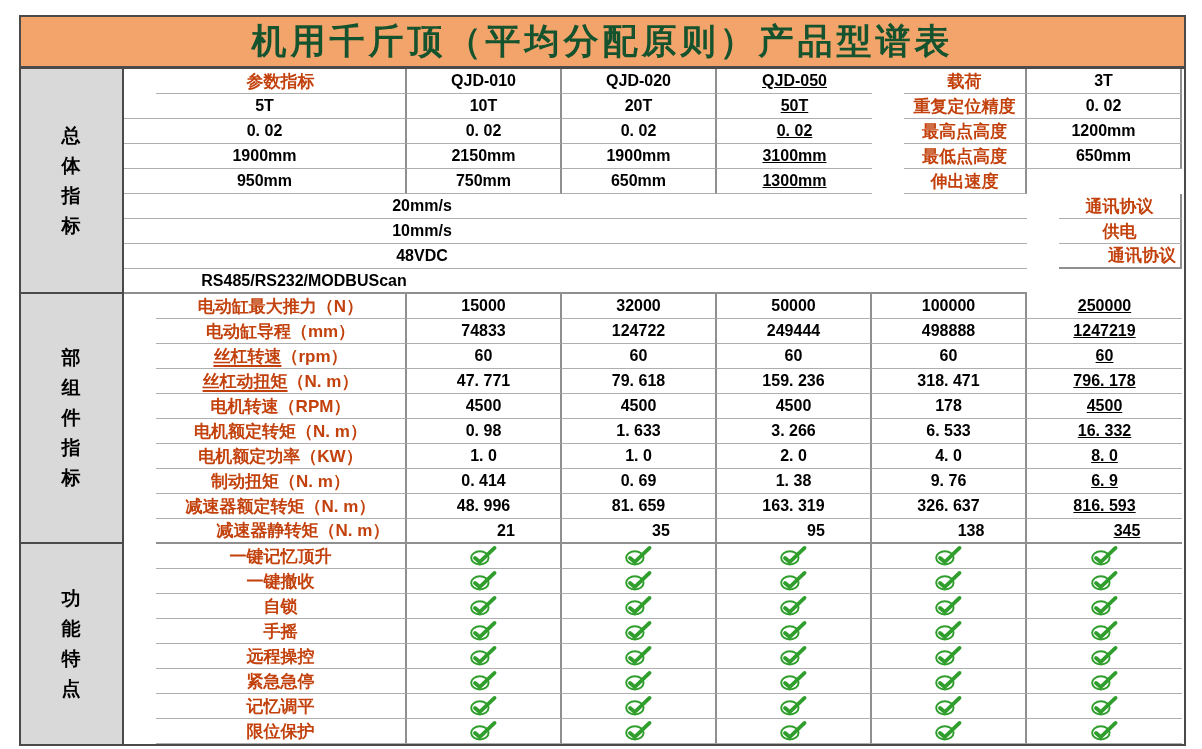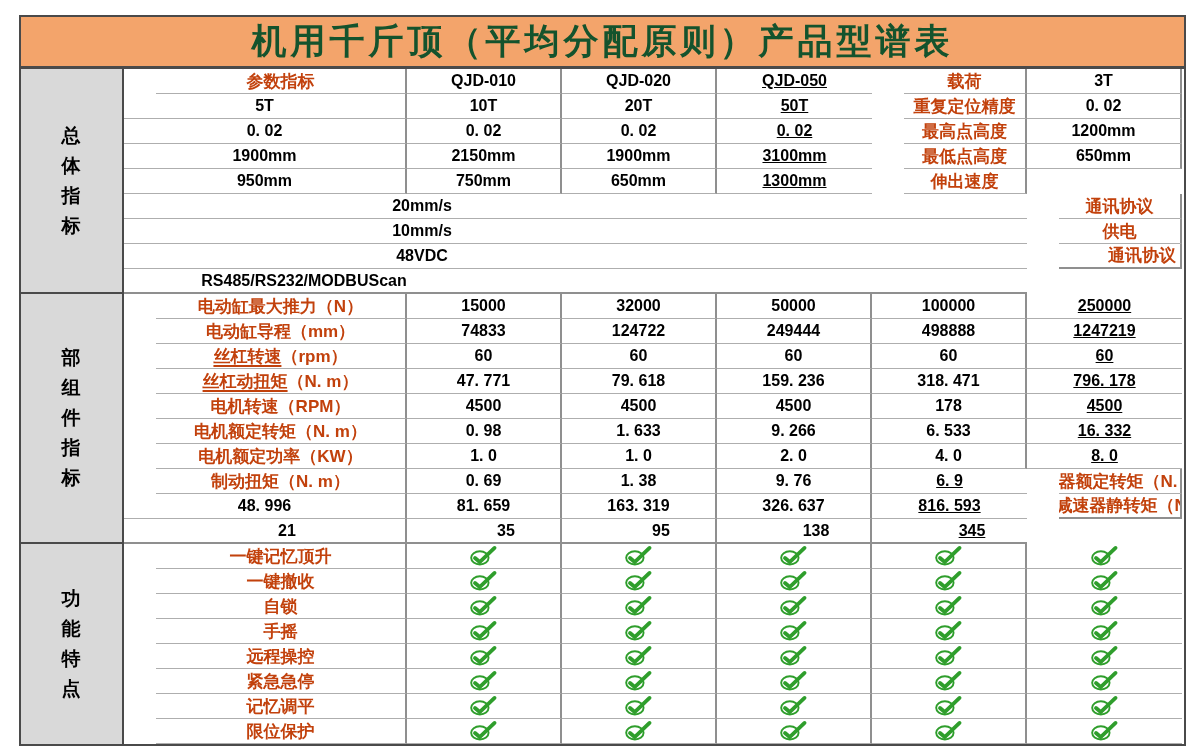--- a/index.html
+++ b/index.html
@@ -145,30 +145,31 @@
       <div class="cell value col-last">796. 178</div>
       <div class="cell label">电机转速（RPM）</div>
       <div class="cell value">4500</div>
       <div class="cell value">4500</div>
       <div class="cell value">4500</div>
       <div class="cell value">178</div>
       <div class="cell value col-last">4500</div>
       <div class="cell label">电机额定转矩（N. m）</div>
       <div class="cell value">0. 98</div>
       <div class="cell value">1. 633</div>
-      <div class="cell value">9. 266</div>
+      <div class="cell value">3. 266</div>
       <div class="cell value">6. 533</div>
       <div class="cell value col-last">16. 332</div>
       <div class="cell label">电机额定功率（KW）</div>
       <div class="cell value">1. 0</div>
       <div class="cell value">1. 0</div>
       <div class="cell value">2. 0</div>
       <div class="cell value">4. 0</div>
       <div class="cell value col-last">8. 0</div>
       <div class="cell label">制动扭矩（N. m）</div>
+      <div class="cell value">0. 414</div>
       <div class="cell value">0. 69</div>
       <div class="cell value">1. 38</div>
       <div class="cell value">9. 76</div>
       <div class="cell value col-last">6. 9</div>
       <div class="cell label">减速器额定转矩（N. m）</div>
       <div class="cell value">48. 996</div>
       <div class="cell value">81. 659</div>
       <div class="cell value">163. 319</div>
       <div class="cell value">326. 637</div>
       <div class="cell value col-last">816. 593</div>

